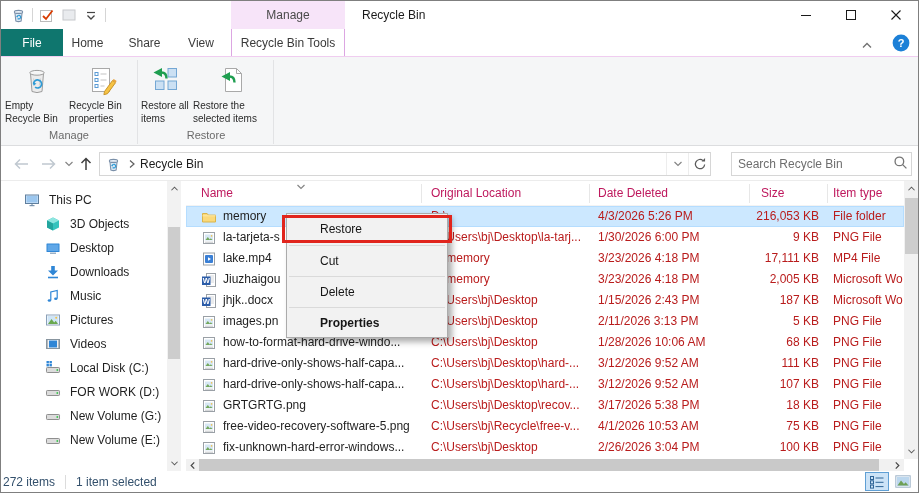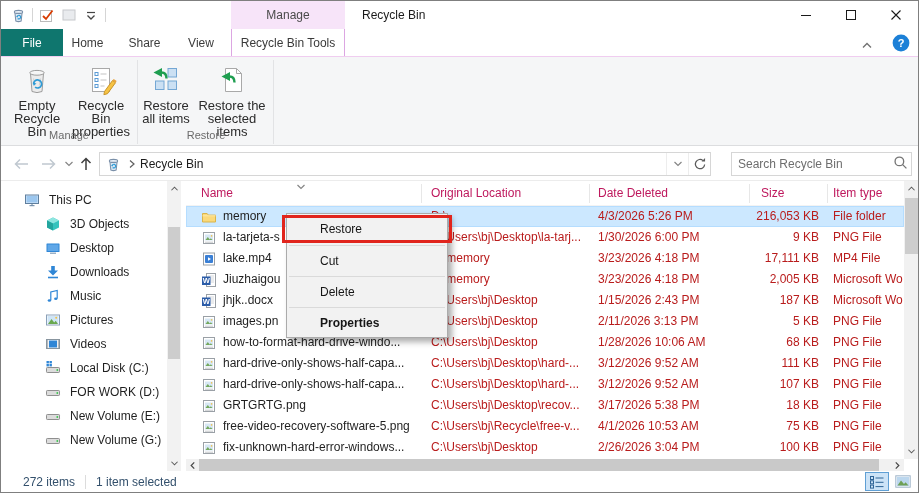--- a/index.html
+++ b/index.html
@@ -26,21 +26,21 @@
   .tab-share{left:115px;width:57px}
   .tab-view{left:172px;width:56px}
   .tab-context{left:230px;width:114px;background:#fff;border-left:1px solid #dca6e2;border-right:1px solid #dca6e2;color:#3a3a3a}
   .ribbon-collapse{position:absolute;right:42px;top:8px;width:18px;height:16px;display:flex;align-items:center;justify-content:center}
   .help-btn{position:absolute;right:8px;top:5px;width:18px;height:18px}
 
   
   .ribbon{position:absolute;left:0;top:55px;right:0;height:90px;background:#f5f6f7;
     border-top:1px solid #f0cdf0;border-bottom:1px solid #dcdddf}
   .rb-btn{position:absolute;top:4px;height:68px;display:flex;flex-direction:column;align-items:center;
-    padding-top:3px;font-size:13px;line-height:13px;color:#2b2b2b;text-align:center}
+    padding-top:3px;font-size:10px;line-height:13px;color:#2b2b2b;text-align:left}
   .rb-btn .ic32{width:32px;height:32px;margin-bottom:3px}
   .rb-b1{left:4px;width:64px}
   .rb-b2{left:68px;width:64px}
   .rb-b3{left:140px;width:50px}
   .rb-b4{left:192px;width:78px}
   .rb-sep{position:absolute;top:3px;height:84px;width:1px;background:#e2e3e5}
   .rb-sep1{left:136px}.rb-sep2{left:272px}
   .rb-group-label{position:absolute;top:72px;font-size:11px;color:#6a6a6a;text-align:center}
   .rb-gl1{left:4px;width:128px}
   .rb-gl2{left:140px;width:130px}
@@ -105,21 +105,21 @@
     box-shadow:4px 4px 6px rgba(0,0,0,.32);padding:2px 0;z-index:9}
   .menu-item{position:relative;height:24px;line-height:24px;padding-left:33px;font-size:12px;color:#161616}
   .menu-item.first{height:26px;line-height:26px}
   .menu-item.bold{font-weight:bold}
   .menu-sep{height:1px;background:#dadada;margin:3px 2px}
   .annot{position:absolute;left:-5px;right:-5px;top:-1px;bottom:-1px;border:3px solid #e1251d;pointer-events:none}
 
   
   .statusbar{position:absolute;left:0;top:470px;right:0;height:21px;background:#fff;display:flex;align-items:center;
     font-size:12px;color:#33506c}
-  .sb-count{margin-left:22px}
+  .sb-count{margin-left:2px}
   .sb-sep{width:1px;height:14px;background:#dcdcdc;margin:0 10px}
   .view-btns{position:absolute;right:3px;top:1px;display:flex;gap:2px}
   .view-btn{width:24px;height:19px;display:flex;align-items:center;justify-content:center}
   .view-btn.active{background:#cce3f7;box-shadow:inset 0 0 0 1px #5f9fd4}
 </style>
 </head>
 <body>
 
 <div class="window">
 
@@ -375,28 +375,28 @@
               <rect x="1.5" y="6.5" width="13" height="5" rx="0.8" fill="#dcdcdc" stroke="#8f8f8f"></rect>
               <circle cx="12.3" cy="9" r="0.9" fill="#39c24d"></circle>
             </svg></span>
           <span>FOR WORK (D:)</span>
         </div>
         <div class="side-item ind1">
           <span class="ic16"><svg width="16" height="16" viewBox="0 0 16 16">
               <rect x="1.5" y="6.5" width="13" height="5" rx="0.8" fill="#dcdcdc" stroke="#8f8f8f"></rect>
               <circle cx="12.3" cy="9" r="0.9" fill="#39c24d"></circle>
             </svg></span>
-          <span>New Volume (E:)</span>
+          <span>New Volume (G:)</span>
         </div>
         <div class="side-item ind1">
           <span class="ic16"><svg width="16" height="16" viewBox="0 0 16 16">
               <rect x="1.5" y="6.5" width="13" height="5" rx="0.8" fill="#dcdcdc" stroke="#8f8f8f"></rect>
               <circle cx="12.3" cy="9" r="0.9" fill="#39c24d"></circle>
             </svg></span>
-          <span>New Volume (G:)</span>
+          <span>New Volume (E:)</span>
         </div>
       </div>
 
     <div class="sscroll">
       <span class="scroll-arrow" style="top:0">
           <svg width="9" height="7" viewBox="0 0 10 8">
             <path d="M1.5 6 5 2.5 8.5 6" fill="none" stroke="#5b5b5b" stroke-width="1.2"></path>
           </svg>
         </span>
       <div class="sthumb"></div>

